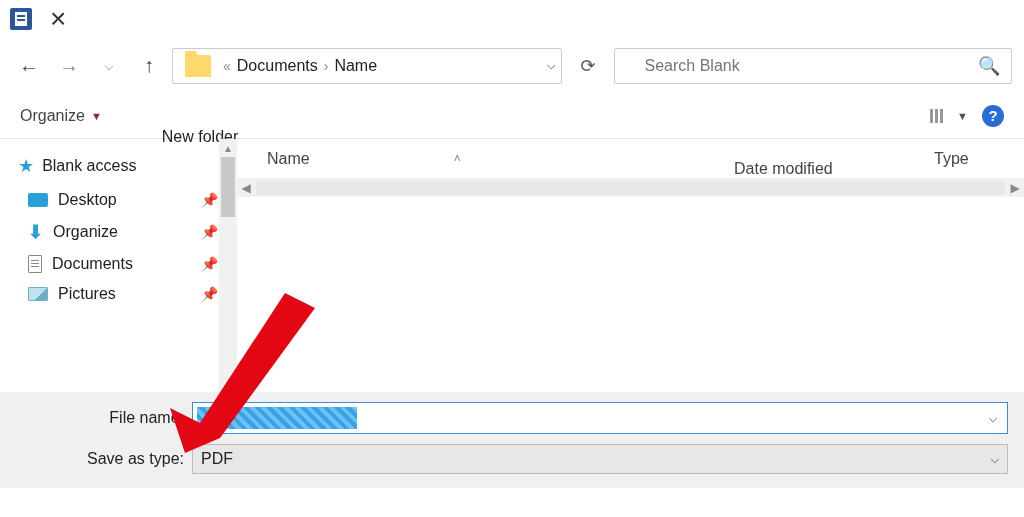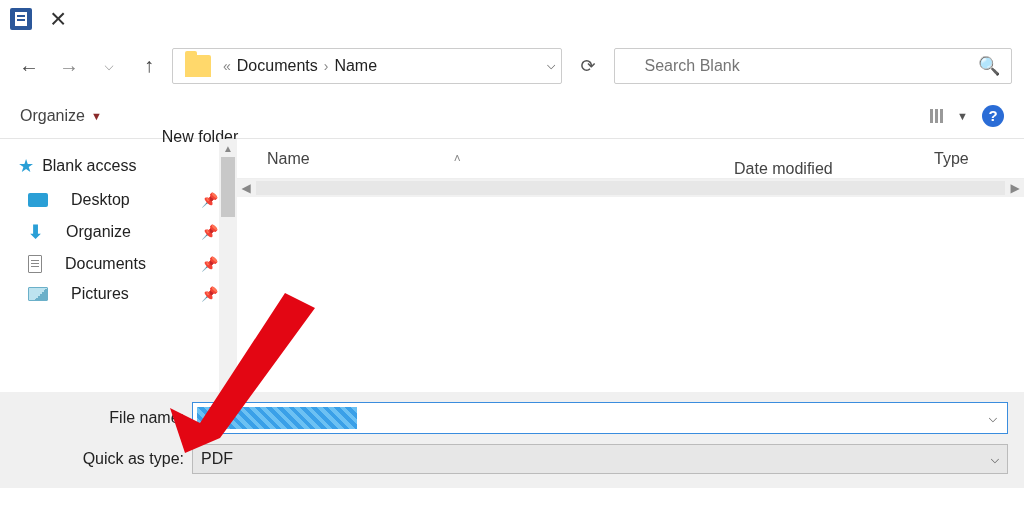--- a/index.html
+++ b/index.html
@@ -36,21 +36,21 @@
   .view-icon { display:flex; gap:2px; }
   .view-icon span { width:3px; height:14px; background:#999; }
   .view-caret { color:#555; font-size:11px; cursor:pointer; }
   .help-icon { width:22px; height:22px; border-radius:50%; background:#2a6cd6; color:#fff; display:flex; align-items:center; justify-content:center; font-size:15px; font-weight:bold; cursor:pointer; }
 
   .main { display:flex; height: 253px; }
   .sidebar { width: 237px; height:100%; position:relative; padding-top:10px; }
   .sb-scroll { position:absolute; right:0; top:0; width:18px; height:100%; background:#f1f1f1; }
   .sb-scroll-up { position:absolute; top:0; left:0; right:0; height:18px; display:flex; align-items:center; justify-content:center; color:#888; font-size:10px; cursor:pointer; }
   .sb-thumb { position:absolute; top:18px; left:2px; right:2px; height:60px; background:#c8c8c8; }
-  .sb-item { display:flex; align-items:center; gap:23px; padding:6px 18px 6px 28px; font-size:16px; cursor:pointer;justify-content:space-between; }
+  .sb-item { display:flex; align-items:center; gap:10px; padding:6px 18px 6px 28px; font-size:16px; cursor:pointer;justify-content:space-between; }
   .sb-header { padding:6px 18px 8px 18px; display:flex; align-items:center; gap:8px; font-size:16px; }
   .star { color:#2a9fd6; font-size:18px; }
   .pin { color:#999; font-size:14px; margin-left:auto; }
   .ico-desktop { width:20px; height:14px; background:#2a9fd6; border-radius:2px; }
   .ico-download { color:#2a9fd6; font-size:18px; font-weight:bold; }
   .ico-doc { width:14px; height:18px; border:1px solid #888; border-radius:1px; position:relative; }
   .ico-doc::after { content:""; position:absolute; left:2px; right:2px; top:4px; height:1px; background:#888; box-shadow:0 3px 0 #888, 0 6px 0 #888; }
   .ico-pic { width:20px; height:14px; border:1px solid #6bb0c9; border-radius:1px; background:linear-gradient(135deg,#bde3ef 60%,#6bb0c9 60%); }
 
   .filepane { flex:1; position:relative; display:flex; flex-direction:column; }
@@ -173,21 +173,21 @@
 
 <div class="bottom">
   <div class="row">
     <div class="row-label">File name:</div>
     <div class="filename-box">
       <div class="redacted"></div>
       <span class="filename-drop">⌵</span>
     </div>
   </div>
   <div class="row" style="margin-bottom:0;">
-    <div class="row-label">Quick as type:</div>
+    <div class="row-label">Save as type:</div>
     <div class="type-box">
       <span>PDF</span>
       <span class="type-drop">⌵</span>
     </div>
   </div>
 </div>
 
 <svg class="arrow-annot" width="190" height="190">
   <polygon points="35,175 20,130 50,145 135,15 165,30 70,160" fill="#e30613"></polygon>
 </svg>

